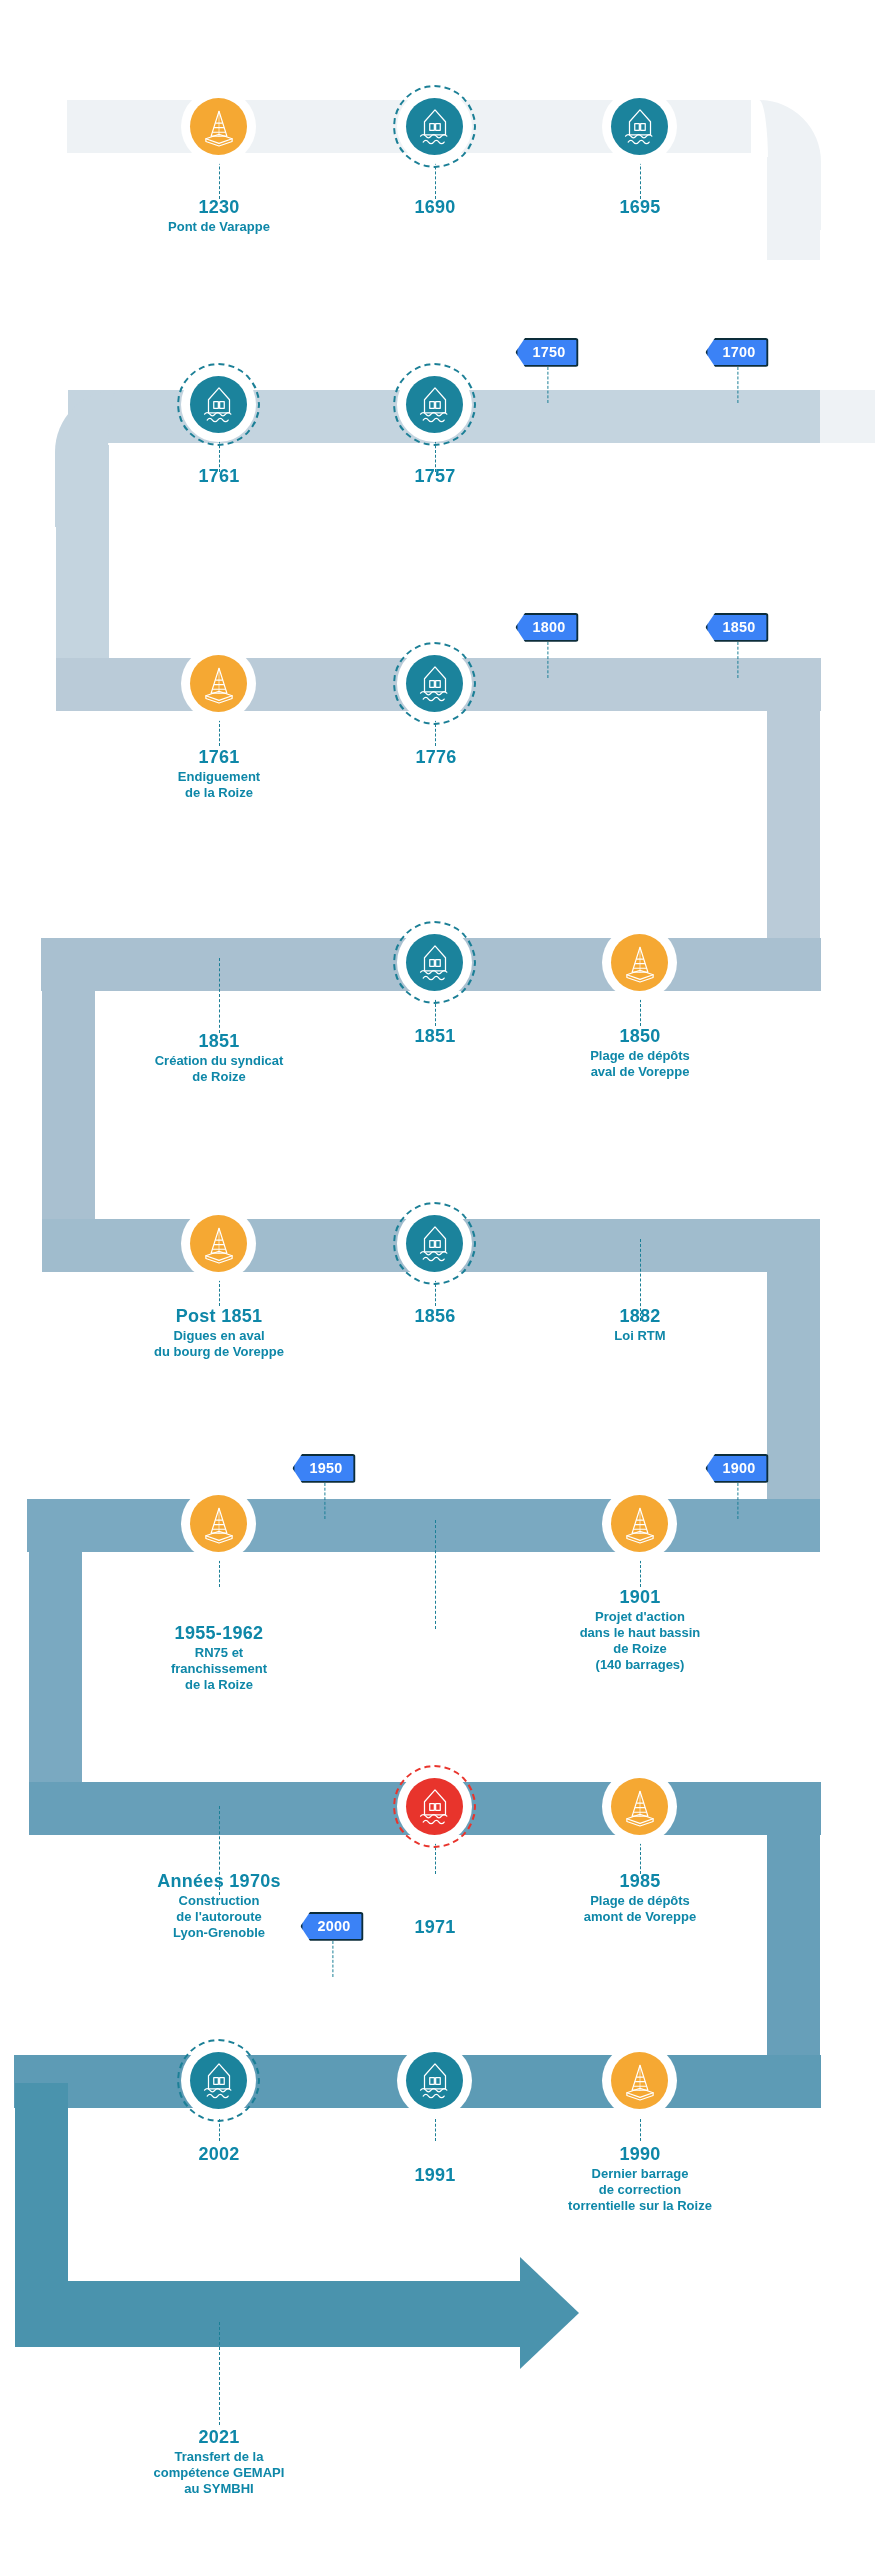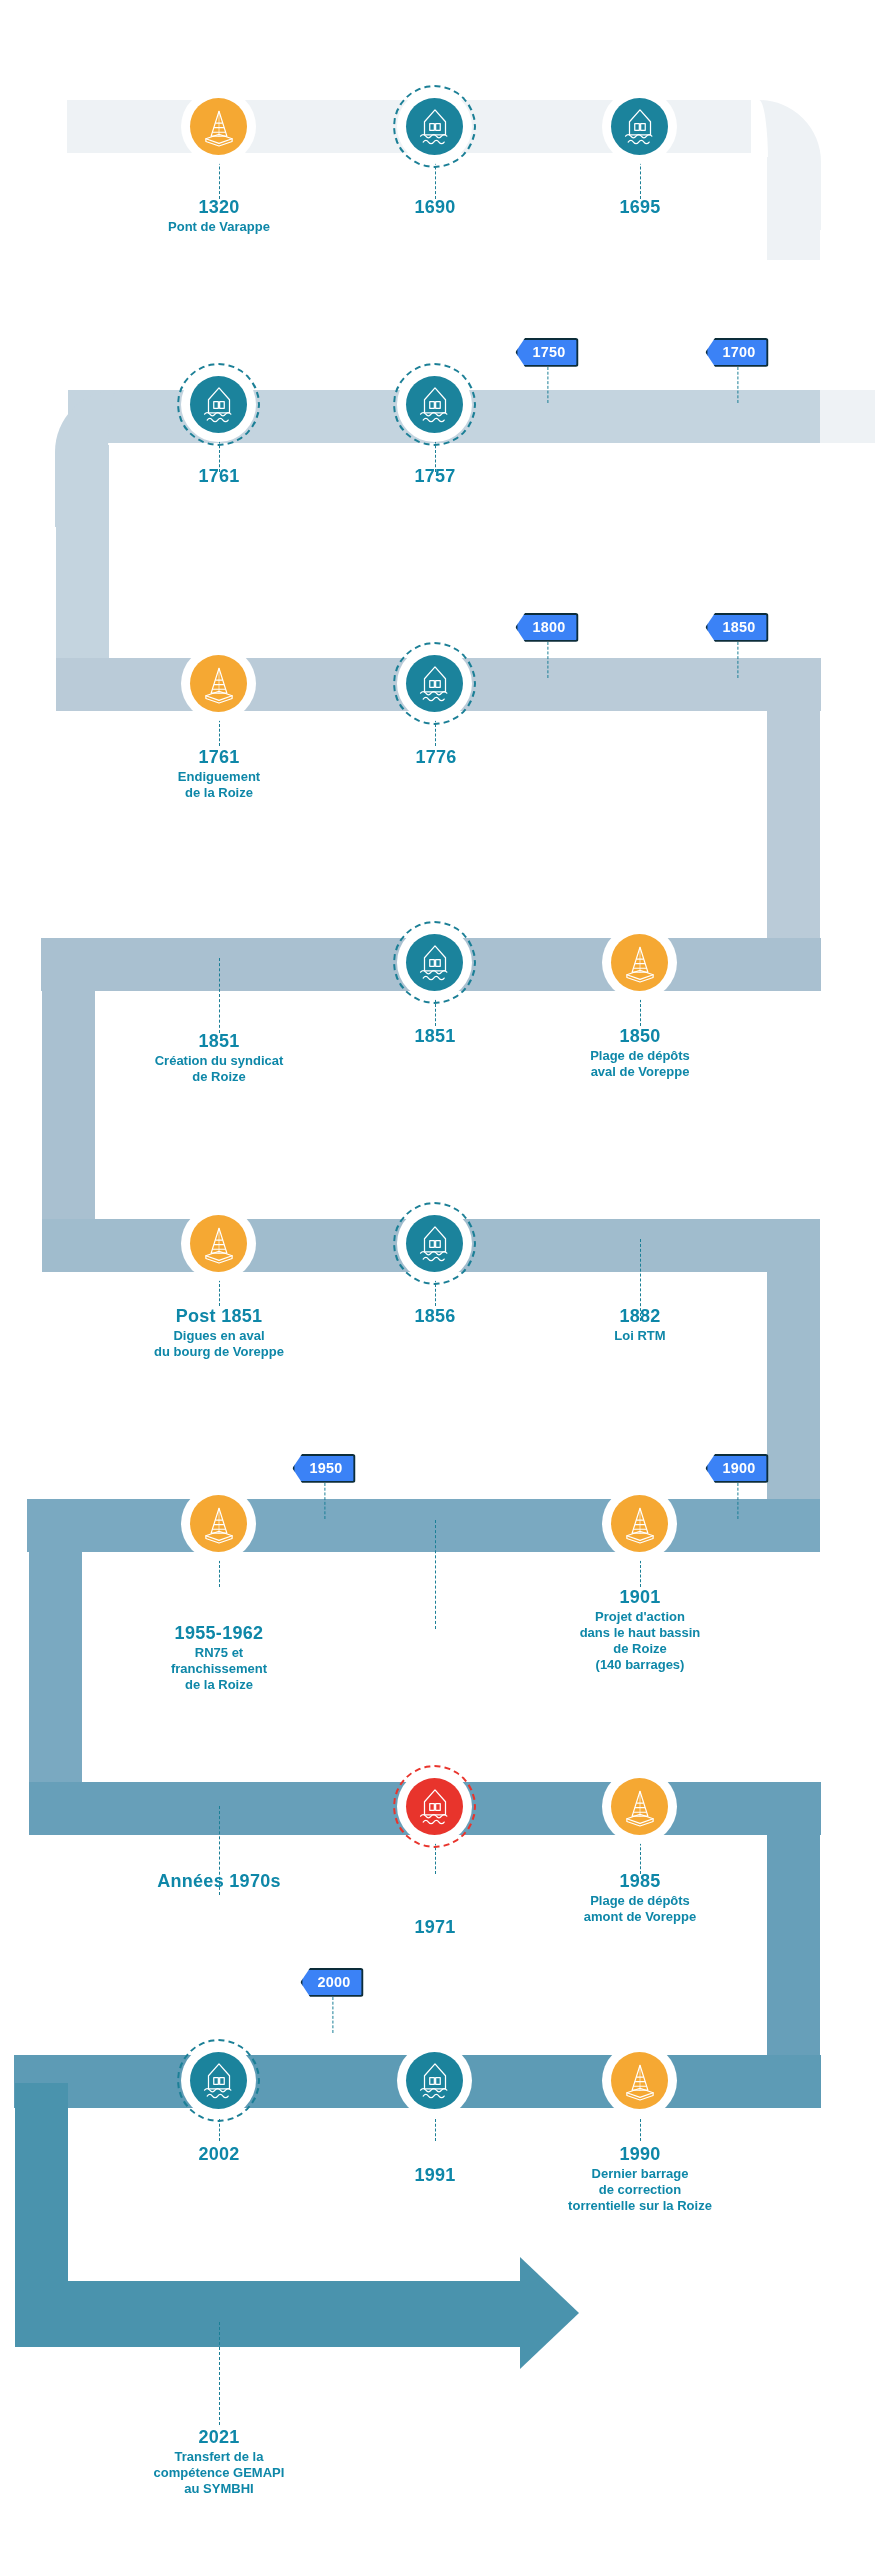--- a/index.html
+++ b/index.html
@@ -202,21 +202,21 @@
     <span class="stem"></span>
   </div>
   <div class="flag" style="left:324px; top:1454px;">
     <span class="tag">1950</span>
     <span class="stem"></span>
   </div>
   <div class="flag" style="left:737px; top:1454px;">
     <span class="tag">1900</span>
     <span class="stem"></span>
   </div>
-  <div class="flag" style="left:332px; top:1968px;">
+  <div class="flag" style="left:332px; top:1912px;">
     <span class="tag">2000</span>
     <span class="stem"></span>
   </div>
 
   <svg width="0" height="0" style="position:absolute" aria-hidden="true">
     <defs>
       <symbol id="ic-cone" viewBox="0 0 64 64">
         <g fill="none" stroke="#ffffff" stroke-width="1.8" stroke-linejoin="round" stroke-linecap="round">
           <path d="M32 8 L44 46 L20 46 Z"></path>
           <path d="M27 26 L37 26"></path>
@@ -241,21 +241,21 @@
 
   <div class="node no-ring" style="left:219px; top:127px;">
 
     <span class="disc orange">
         <svg width="42" height="42" viewBox="0 0 62 62">
           <use href="#ic-cone"></use>
         </svg>
       </span>
   </div>
   <div class="lbl" style="left:219px; top:197px;">
-    <div class="yr">1320</div>
+    <div class="yr">1230</div>
     <div class="desc">Pont de Varappe</div>
   </div>
 
   <div class="node" style="left:435px; top:127px;">
     <span class="ring"></span>
     <span class="disc teal">
         <svg width="42" height="42" viewBox="0 0 62 62">
           <use href="#ic-house"></use>
         </svg>
       </span>
@@ -414,20 +414,21 @@
         </svg>
       </span>
   </div>
   <div class="lbl wide" style="left:640px; top:1587px;">
     <div class="yr">1901</div>
     <div class="desc">Projet d'action<br>dans le haut bassin<br>de Roize<br>(140 barrages)</div>
   </div>
 
   <div class="lbl wide" style="left:219px; top:1871px;">
     <div class="yr">Années 1970s</div>
+    <div class="desc">Construction<br>de l'autoroute<br>Lyon-Grenoble</div>
   </div>
 
   <div class="node red" style="left:435px; top:1807px;">
     <span class="ring"></span>
     <span class="disc red">
         <svg width="42" height="42" viewBox="0 0 62 62">
           <use href="#ic-house"></use>
         </svg>
       </span>
   </div>

